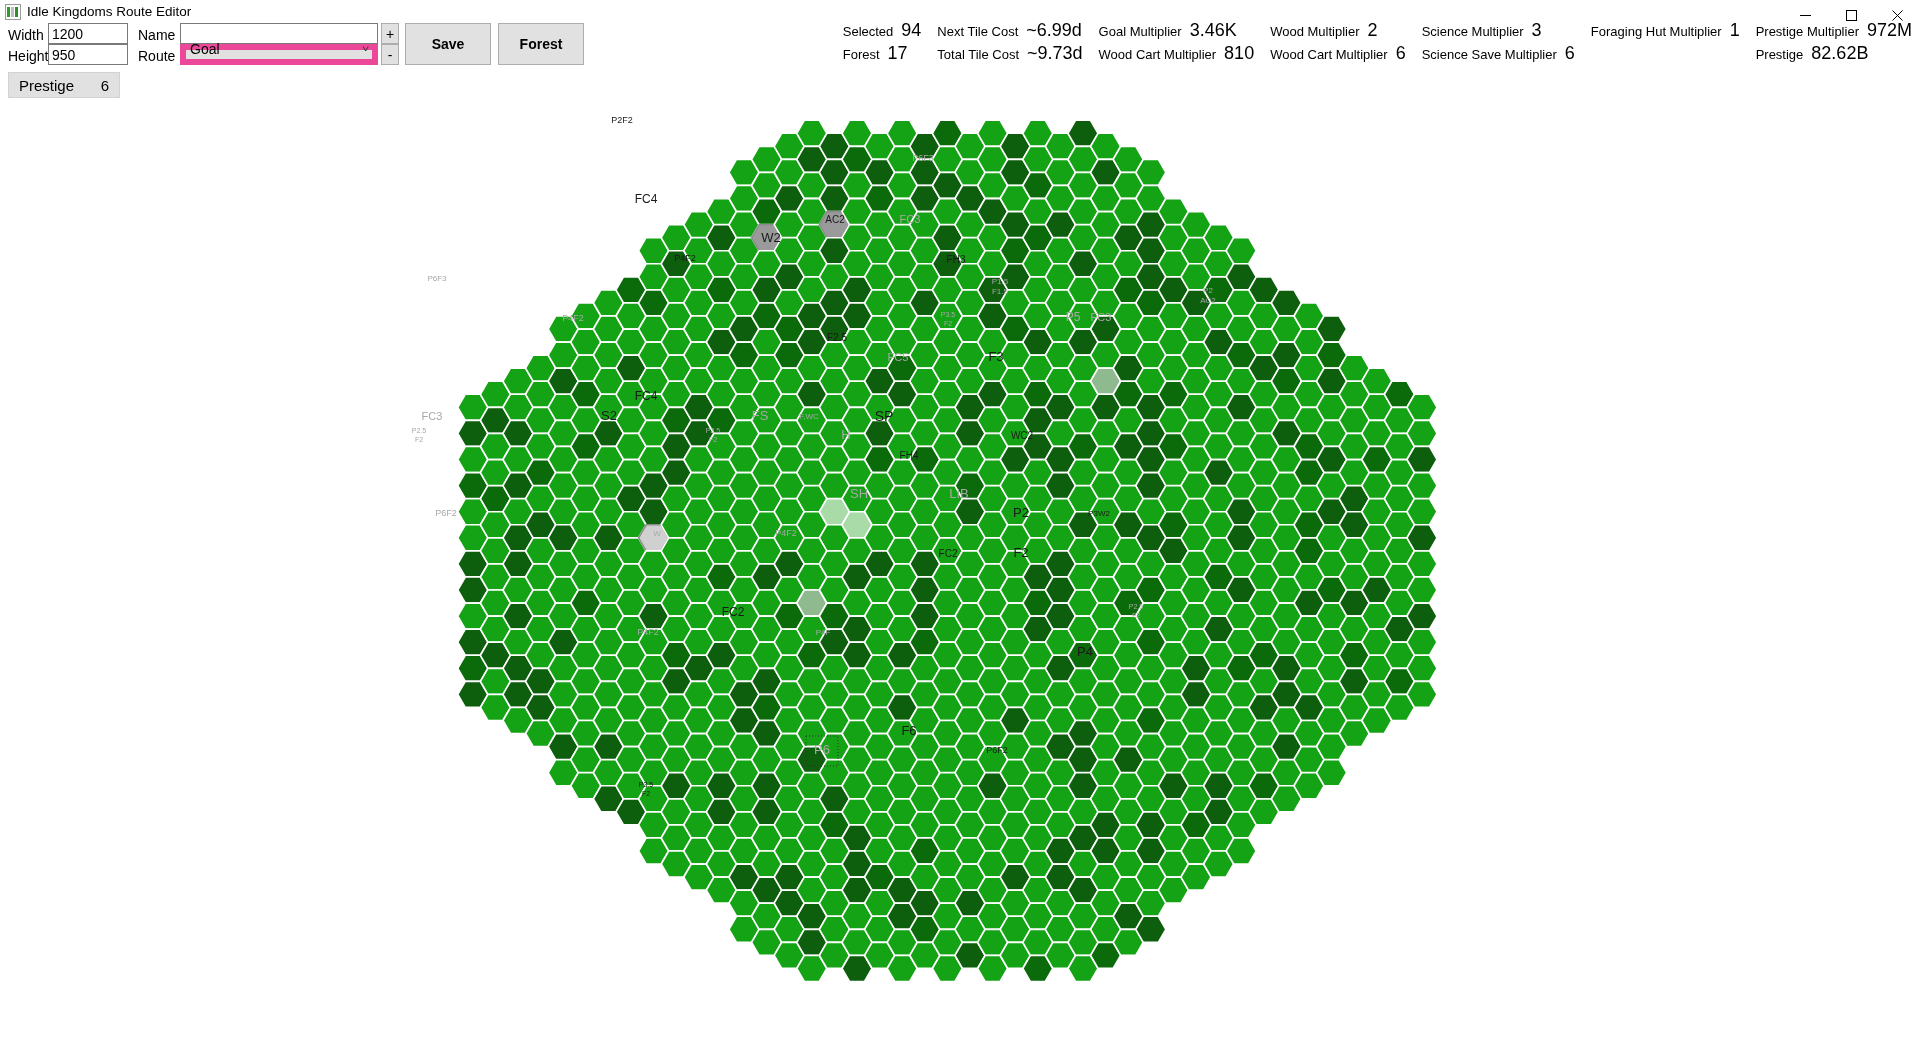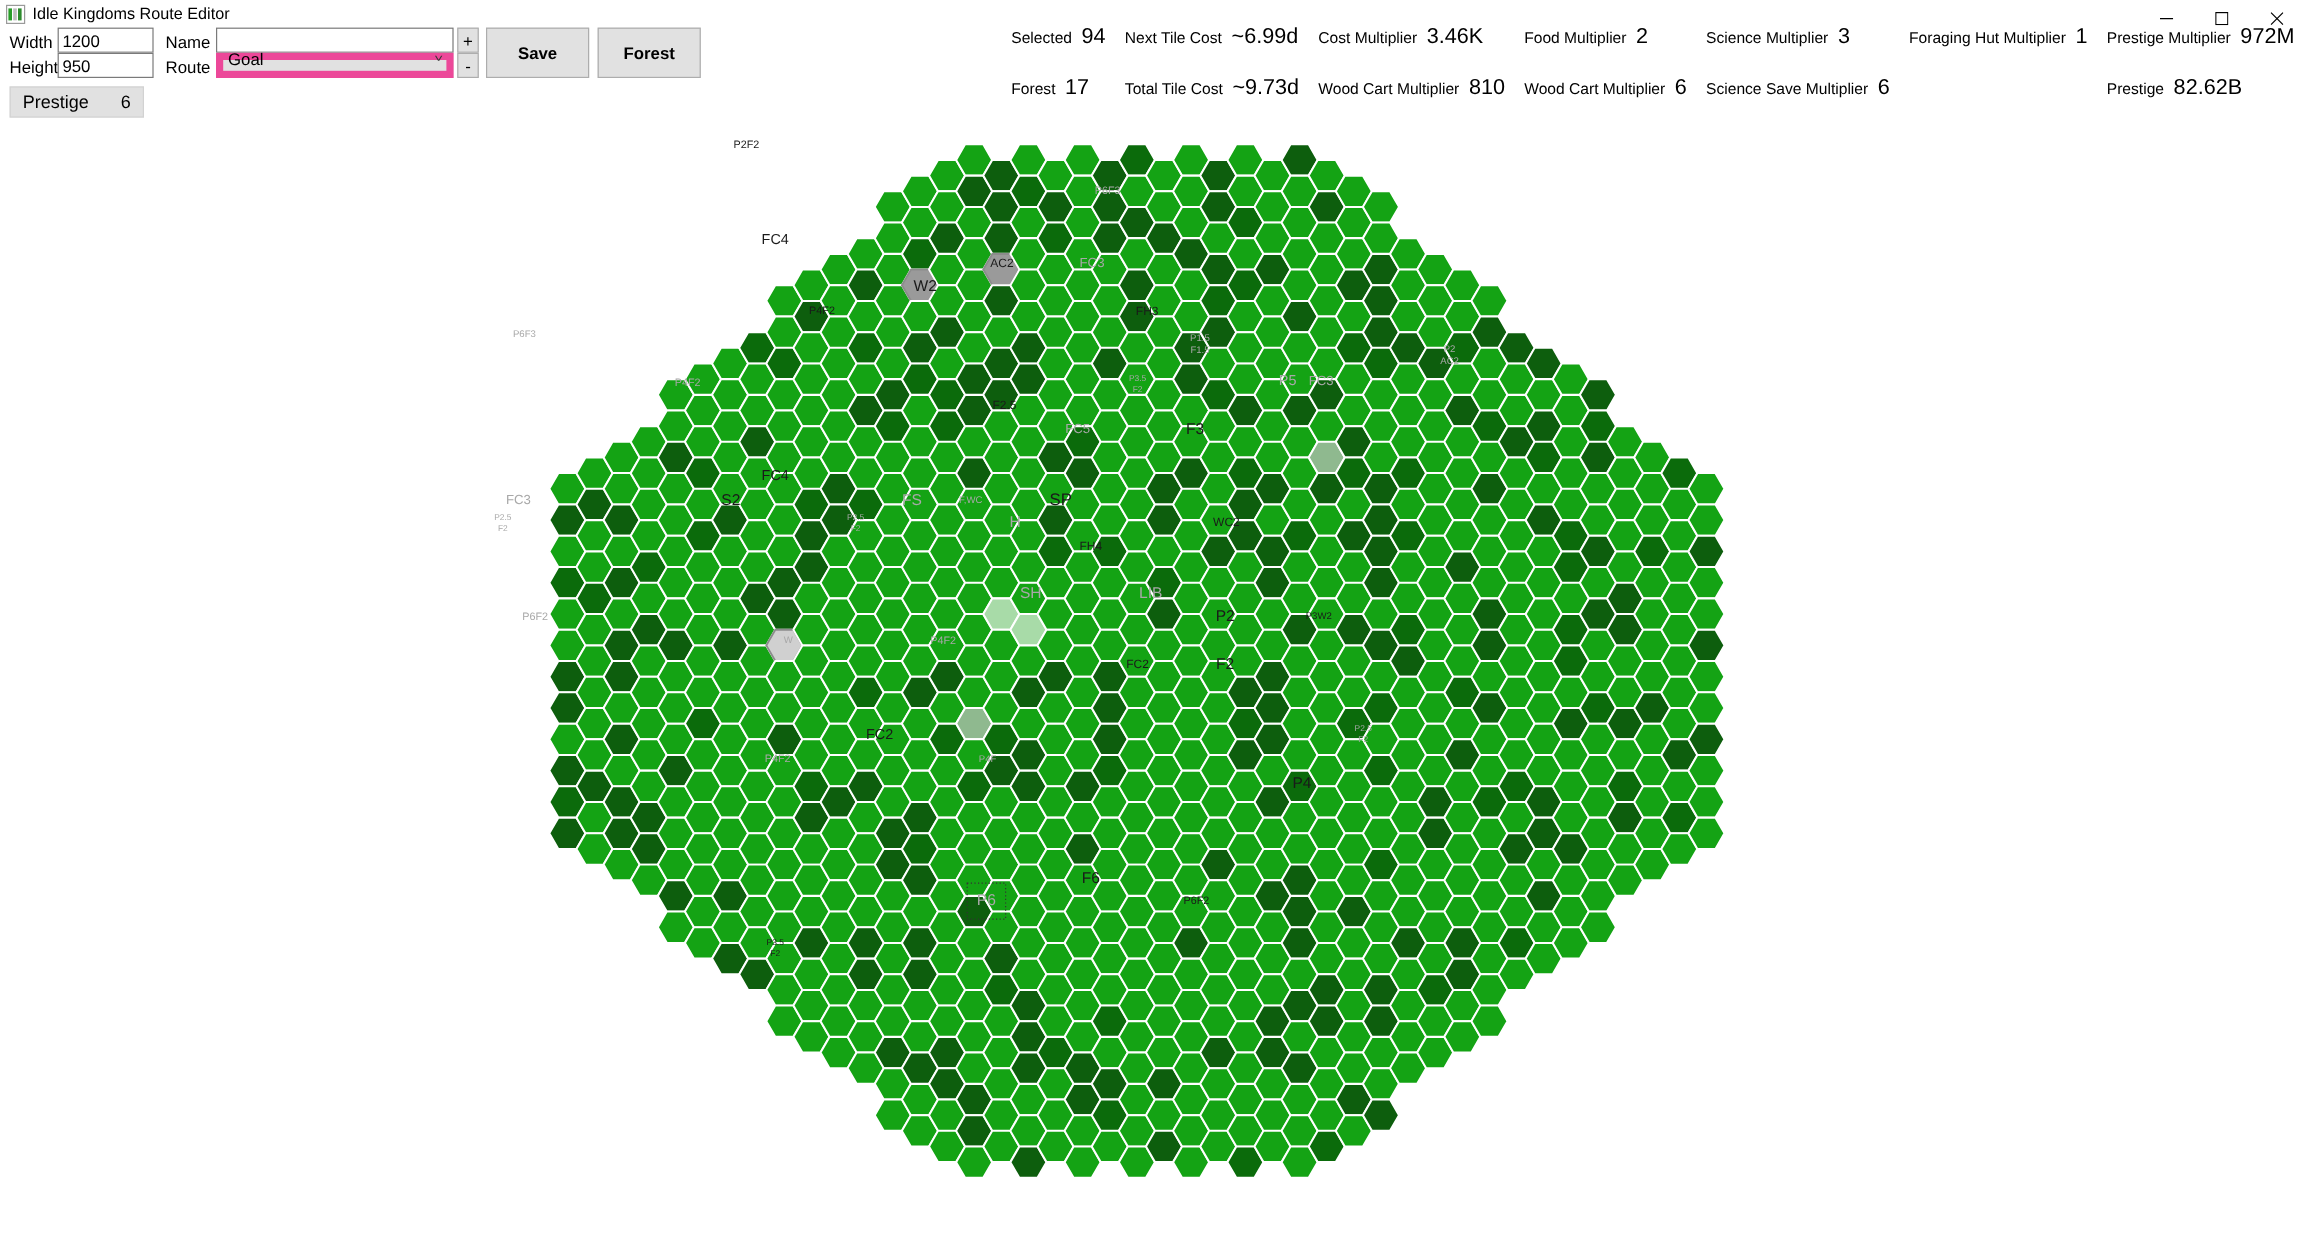--- a/index.html
+++ b/index.html
@@ -92,21 +92,21 @@
   }
   #prestige-box .pl { font-size: 15px; }
   #prestige-box .pv { font-size: 15px; }
 
   
   #stats {
     position: absolute; top: 20px; right: 8px;
     height: 50px;
   }
   .statgrid { display: flex; flex-direction: row; align-items: flex-start; }
-  .statcol { display: flex; flex-direction: column; margin-left: 16px; gap: 19px; }
+  .statcol { display: flex; flex-direction: column; margin-left: 16px; }
   .statcol:first-child { margin-left: 0; }
   .statrow {
     display: flex; flex-direction: row; align-items: baseline;
     height: 23px; white-space: nowrap;
   }
   .statrow .k { font-size: 13px; color: #000; }
   .statrow .v {
     font-size: 18px; color: #000; margin-left: 8px;
     text-align: right;
   }
@@ -202,31 +202,31 @@
             <span class="k">Next Tile Cost</span>
             <span class="v">~6.99d</span>
           </div>
           <div class="statrow">
             <span class="k">Total Tile Cost</span>
             <span class="v">~9.73d</span>
           </div>
         </div>
         <div class="statcol">
           <div class="statrow">
-            <span class="k">Cost Multiplier</span>
+            <span class="k">Goal Multiplier</span>
             <span class="v">3.46K</span>
           </div>
           <div class="statrow">
             <span class="k">Wood Cart Multiplier</span>
             <span class="v">810</span>
           </div>
         </div>
         <div class="statcol">
           <div class="statrow">
-            <span class="k">Food Multiplier</span>
+            <span class="k">Wood Multiplier</span>
             <span class="v">2</span>
           </div>
           <div class="statrow">
             <span class="k">Wood Cart Multiplier</span>
             <span class="v">6</span>
           </div>
         </div>
         <div class="statcol">
           <div class="statrow">
             <span class="k">Science Multiplier</span>

